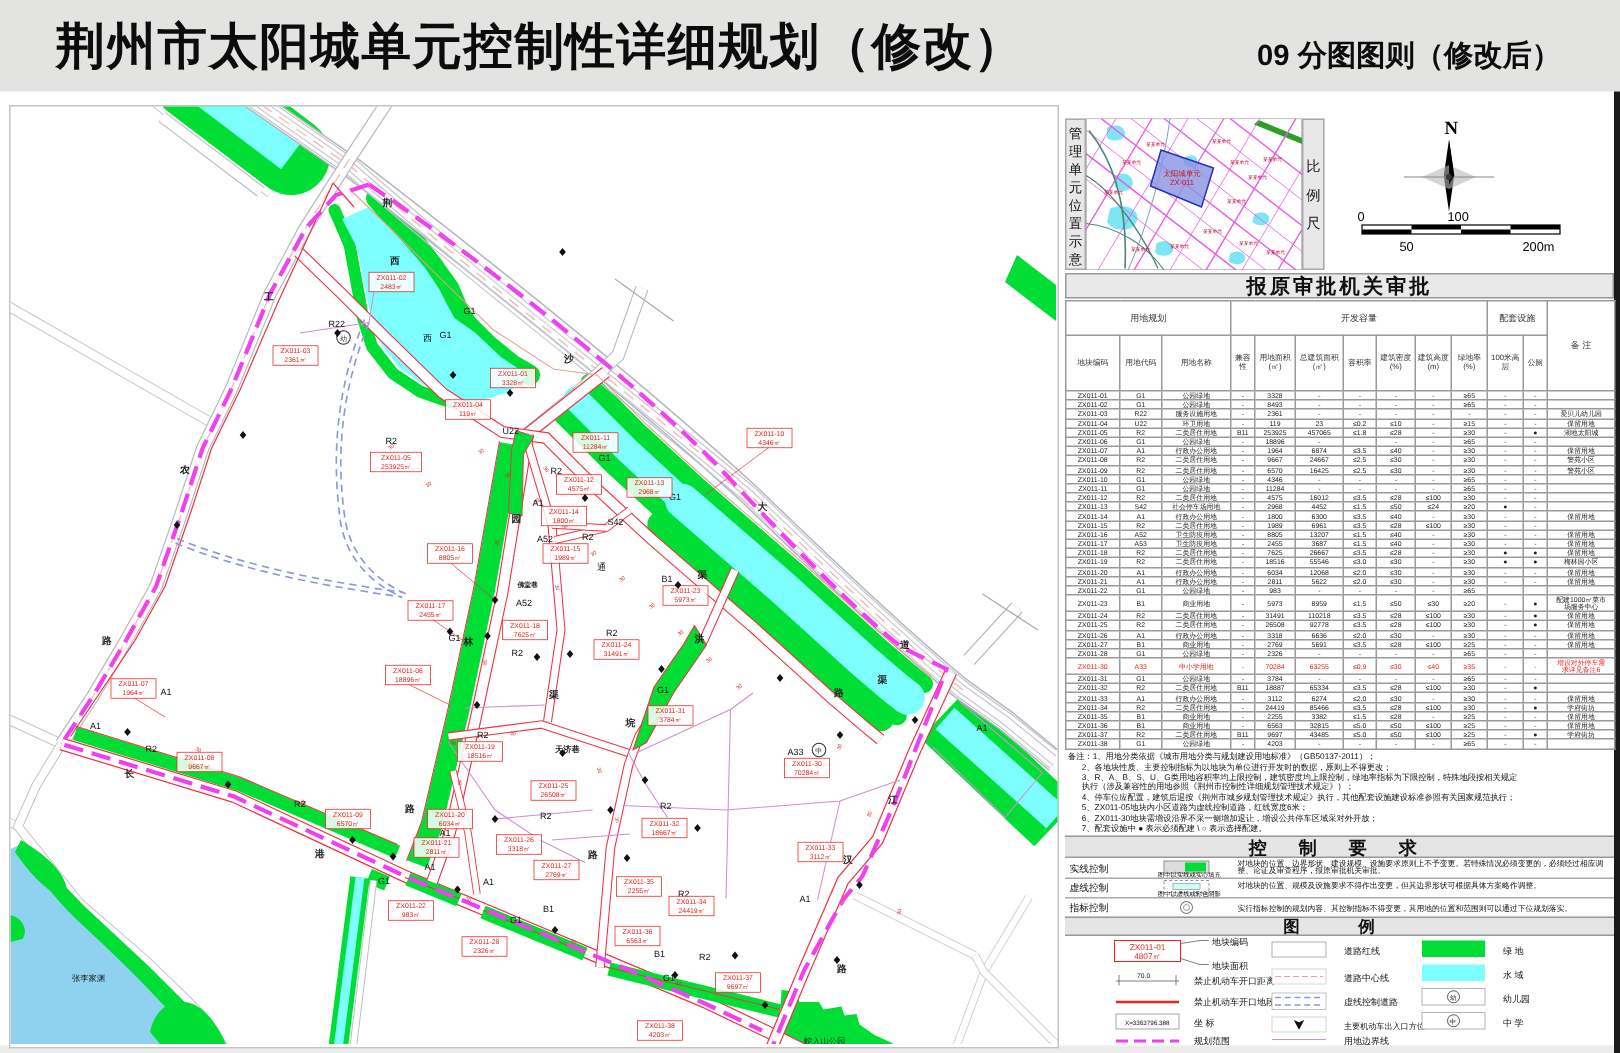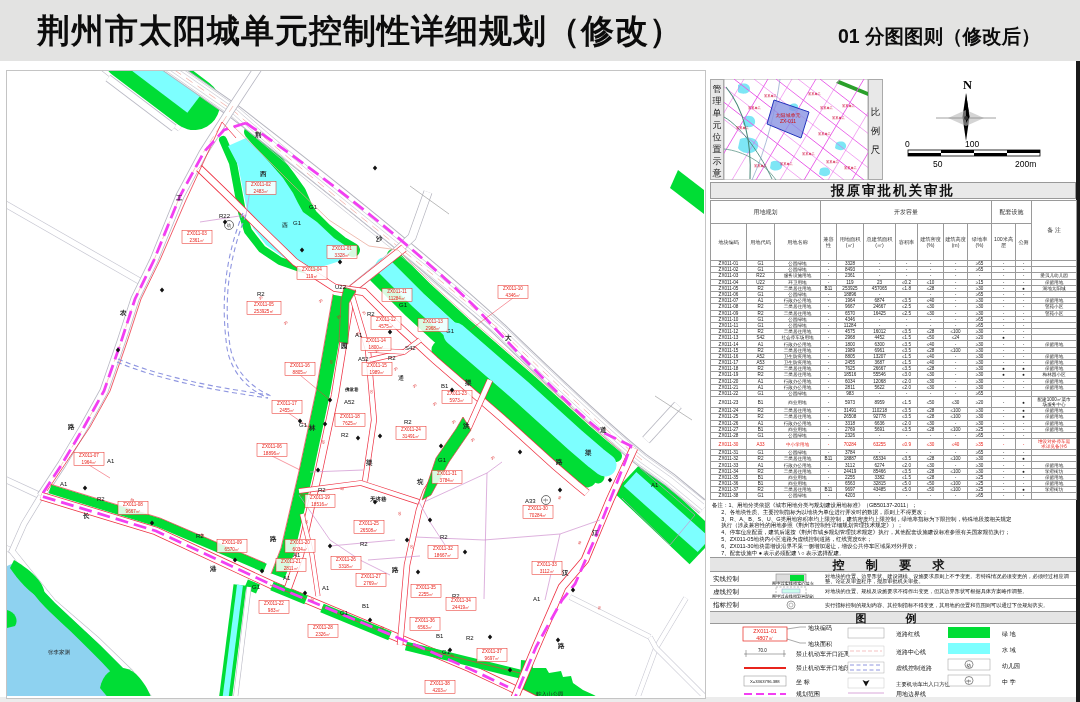--- a/index.html
+++ b/index.html
@@ -10,21 +10,21 @@
   .code{font-size:6px;fill:#111;}
   .rname{font-size:6.5px;fill:#222;}
 </style>
 </head>
 <body>
 
 <div class="abs" style="left:0;top:0;width:1080px;height:61px;background:#e3e3e2;"></div>
 
 <div class="abs" style="left:37px;top:9px;font-size:33px;font-weight:bold;color:#0c0c0c;letter-spacing:1px;">荆州市太阳城单元控制性详细规划（修改）</div>
 
-<div class="abs" style="left:838px;top:23px;font-size:19.5px;font-weight:bold;color:#0c0c0c;">01  分图图则（修改后）</div>
+<div class="abs" style="left:838px;top:23px;font-size:19.5px;font-weight:bold;color:#0c0c0c;">09  分图图则（修改后）</div>
 
 <div class="abs" style="left:1076px;top:61px;width:4px;height:641px;background:#1a1a1a;"></div>
 
 <div class="abs" style="left:0;top:697px;width:1076px;height:5px;background:#ececec;"></div>
 
 <div class="abs" style="left:6px;top:70px;width:698px;height:627px;border:1px solid #c4c4c4;background:#fff;"></div>
 <svg id="map" class="abs" style="left:7px;top:71px;" width="698" height="625" viewBox="7 71 698 625">
   <defs>
     <path id="canal" d="M128,54 L194,104"></path>
     <path id="canal2" d="M219,142 L248,170 L278,200 L315,236 L355,262 L384,266 L418,300 L455,334 L522,392 L575,440 L596,458 L607,467"></path>

